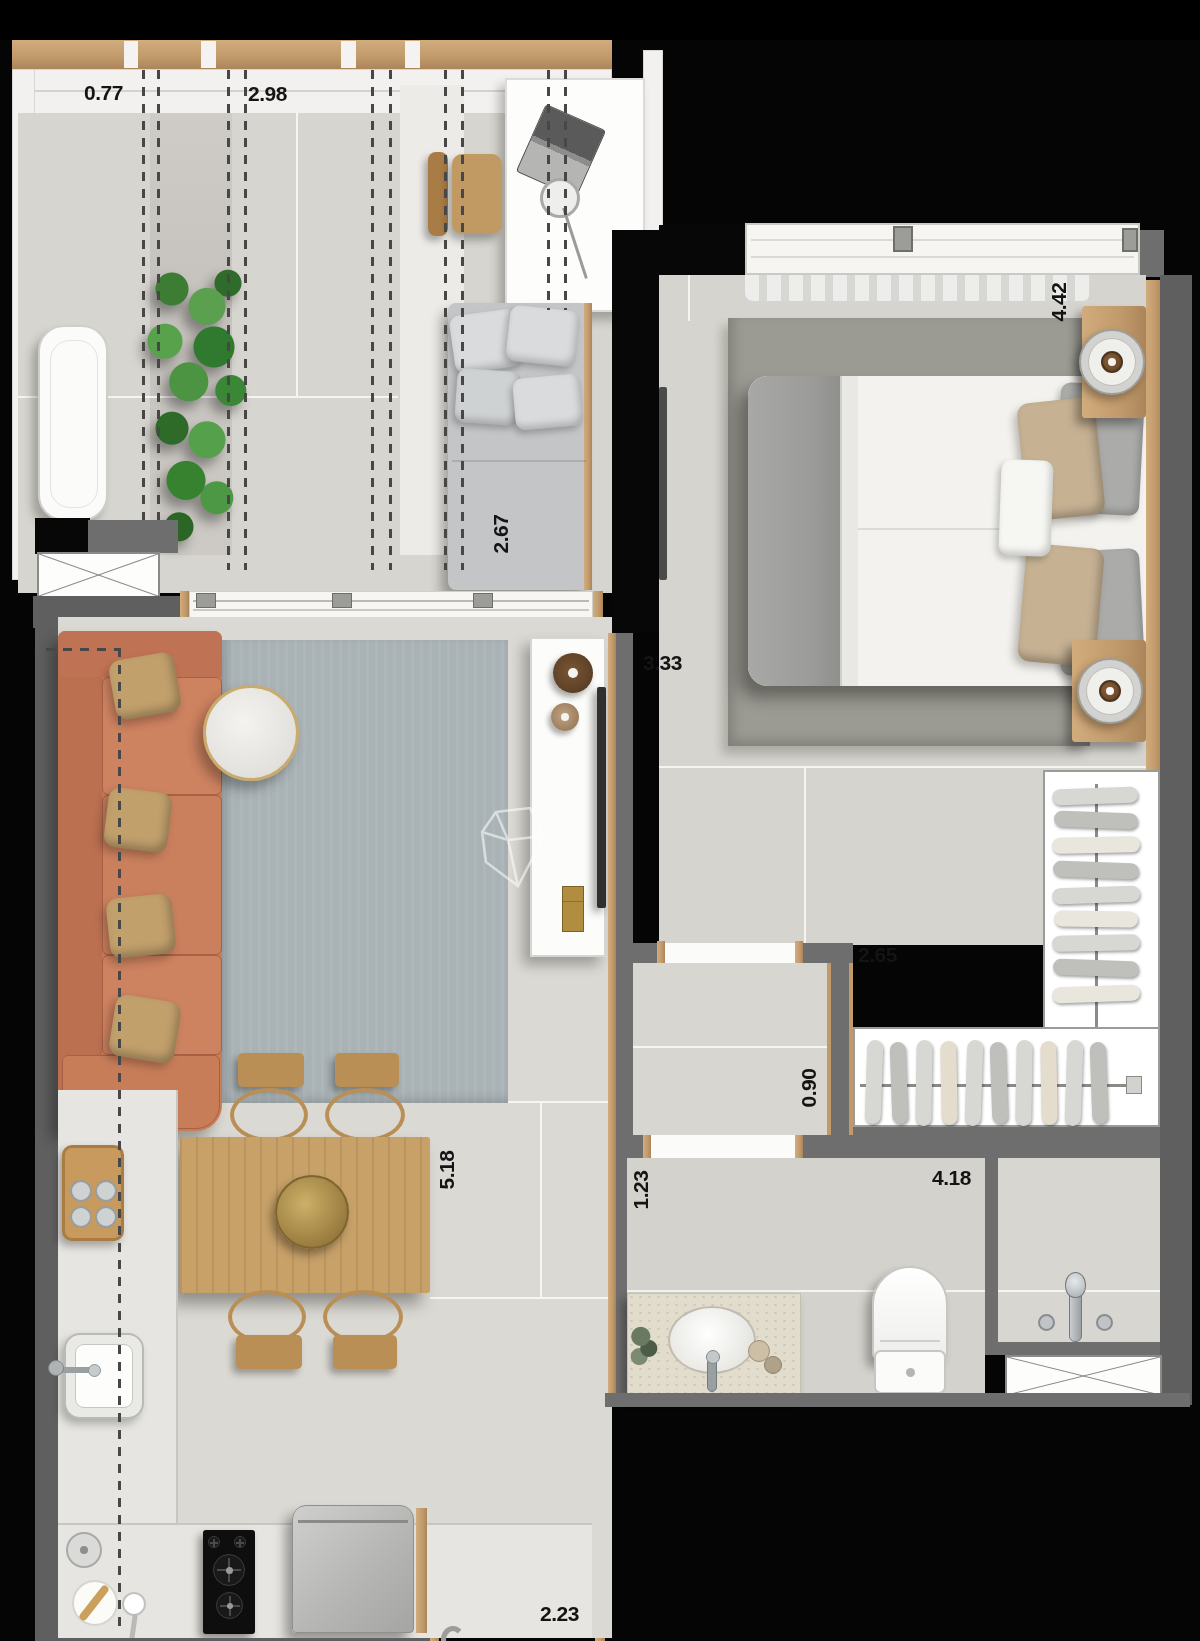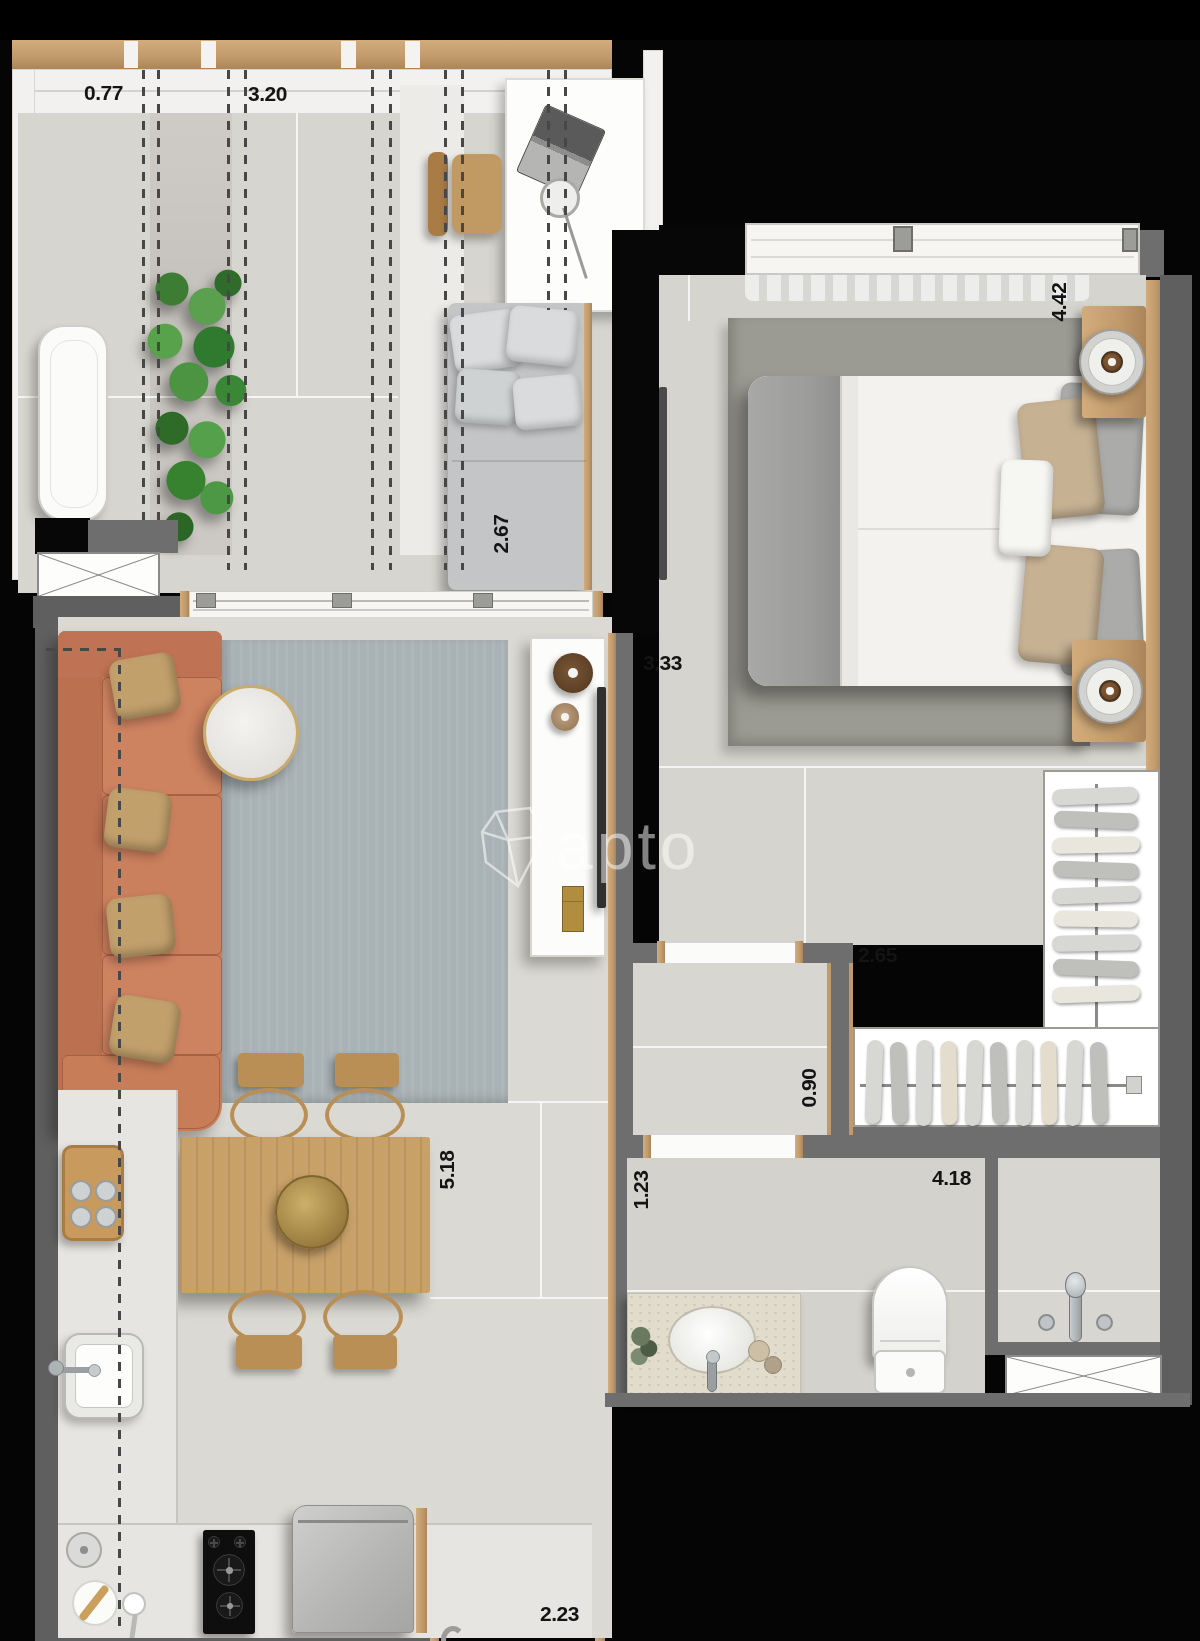--- a/index.html
+++ b/index.html
@@ -106,21 +106,21 @@
   <div class="abs vdash" style="left:227px;top:30px;height:500px;"></div>
   <div class="abs vdash" style="left:244px;top:30px;height:500px;"></div>
   <div class="abs vdash" style="left:371px;top:30px;height:500px;"></div>
   <div class="abs vdash" style="left:389px;top:30px;height:500px;"></div>
   <div class="abs vdash" style="left:444px;top:30px;height:500px;"></div>
   <div class="abs vdash" style="left:461px;top:30px;height:500px;"></div>
   <div class="abs vdash" style="left:547px;top:30px;height:240px;"></div>
   <div class="abs vdash" style="left:564px;top:30px;height:240px;"></div>
 
   <div class="abs dim" style="left:84px;top:41px;">0.77</div>
-  <div class="abs dim" style="left:248px;top:42px;">3.20</div>
+  <div class="abs dim" style="left:248px;top:42px;">2.98</div>
   <div class="abs dim rot" style="left:482px;top:482px;">2.67</div>
 
   <div class="abs black" style="left:35px;top:478px;width:55px;height:36px;"></div>
   <div class="abs wall" style="left:88px;top:480px;width:90px;height:33px;"></div>
   <div class="abs xbox" style="left:37px;top:512px;width:123px;height:46px;">
     <svg viewBox="0 0 100 100" preserveAspectRatio="none">
         <line x1="0" y1="0" x2="100" y2="100"></line>
         <line x1="0" y1="100" x2="100" y2="0"></line>
       </svg>
   </div>
@@ -358,16 +358,15 @@
   <div class="abs dim" style="left:932px;top:1126px;">4.18</div>
 
   <div class="abs" style="left:470px;top:752px;width:280px;height:110px;">
     <svg width="70" height="84" viewBox="0 0 70 84" style="position:absolute;left:8px;top:14px;opacity:.55;">
       <g fill="none" stroke="#ffffff" stroke-width="2.5">
         <polygon points="18,6 52,2 66,30 40,80 8,56 4,26"></polygon>
         <polyline points="18,6 30,34 40,80"></polyline>
         <polyline points="4,26 30,34 66,30"></polyline>
       </g>
     </svg>
-    <span class="wm-text" style="position:absolute;left:86px;top:16px;">apto</span>
   </div>
 
 </div>
 
 </body></html>

